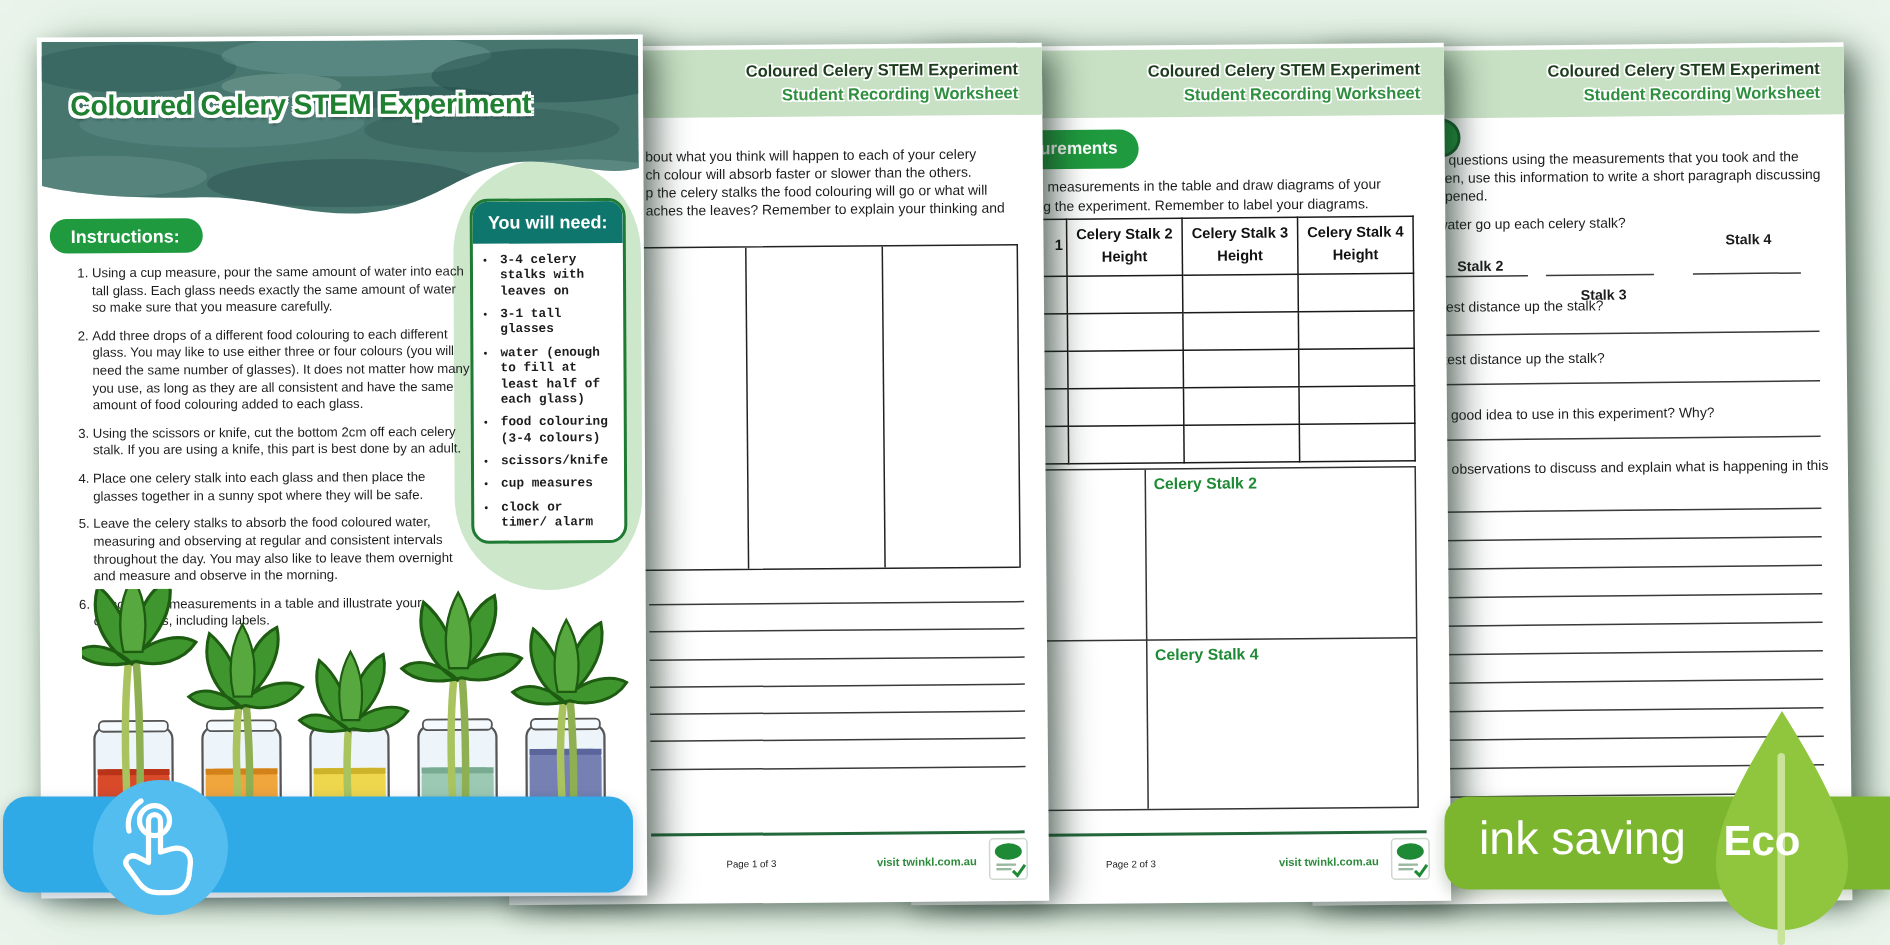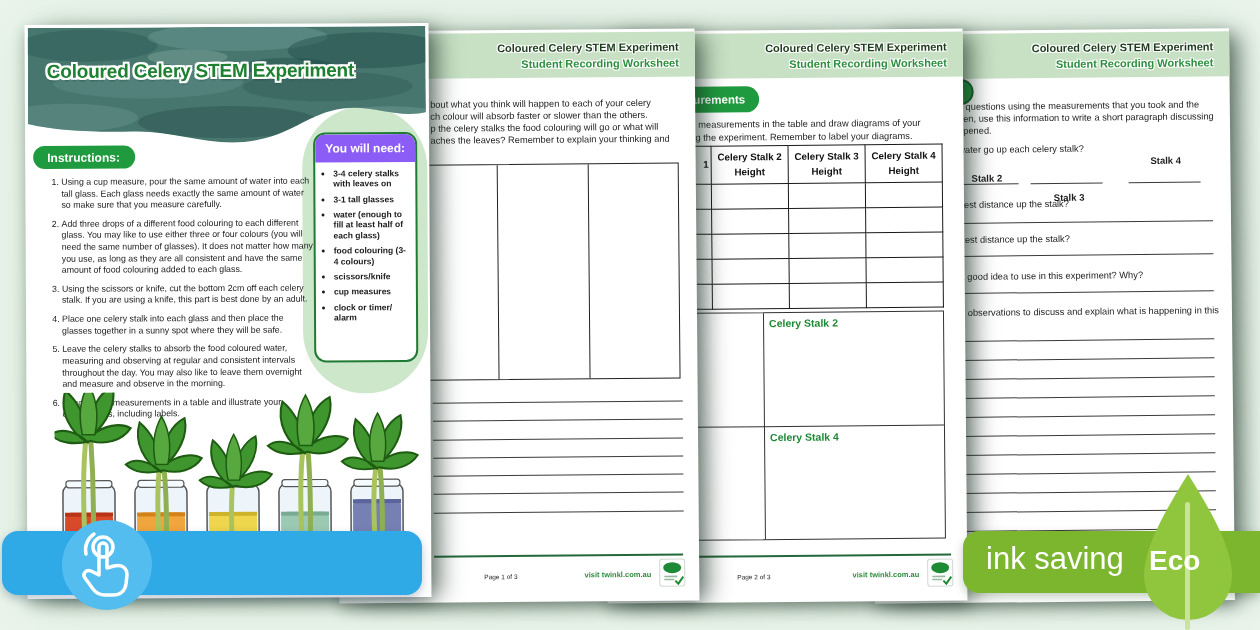--- a/index.html
+++ b/index.html
@@ -33,23 +33,23 @@
         display:flex;align-items:center;}
   .instr-pill{left:8px;top:121px;width:102px;height:23px;font-size:12px;padding-left:14px;}
   .instr-list{position:absolute;left:20px;top:152px;width:268px;font-size:8.8px;color:#1c1c1c;
               line-height:1.32;}
   .instr-list ol{margin:0;padding-left:16px;}
   .instr-list li{margin-bottom:7px;}
   .need-capsule{position:absolute;left:277px;top:83px;width:125px;height:287px;background:#cde7cb;
                 border-radius:62px;}
   .need-box{position:absolute;left:288px;top:109px;width:104px;height:230px;background:#fff;
             border:2px solid #1f7a33;border-radius:12px;overflow:hidden;}
-  .need-head{background:#8b5cf6;color:#fff;font-weight:bold;font-size:12px;height:28px;
+  .need-head{background:#0f766e;color:#fff;font-weight:bold;font-size:12px;height:28px;
              display:flex;align-items:center;justify-content:center;}
-  .need-list{padding:6px 6px 0 8px;}
+  .need-list{padding:6px 6px 0 8px;font-family:Liberation Mono, monospace;}
   .need-list ul{margin:0;padding-left:10px;list-style:disc;}
   .need-list li{font-size:8.5px;font-weight:bold;color:#1c1c1c;line-height:1.22;margin-bottom:5px;}
   .celery{position:absolute;left:28px;top:368px;width:368px;height:160px;}
   .p1-foot{position:absolute;right:44px;bottom:20px;font-size:7.5px;font-weight:bold;color:#2e8b3c;}
   .tlogo{position:absolute;right:10px;bottom:12px;width:26px;height:28px;background:#fff;
          border:1px solid #cfd8cf;border-radius:3px;}
   
   .frag{position:absolute;font-size:9.3px;color:#1c1c1c;line-height:12.3px;white-space:nowrap;}
   .rule{height:1px;background:#3a3a3a;}
   .rules{position:absolute;display:flex;flex-direction:column;}

